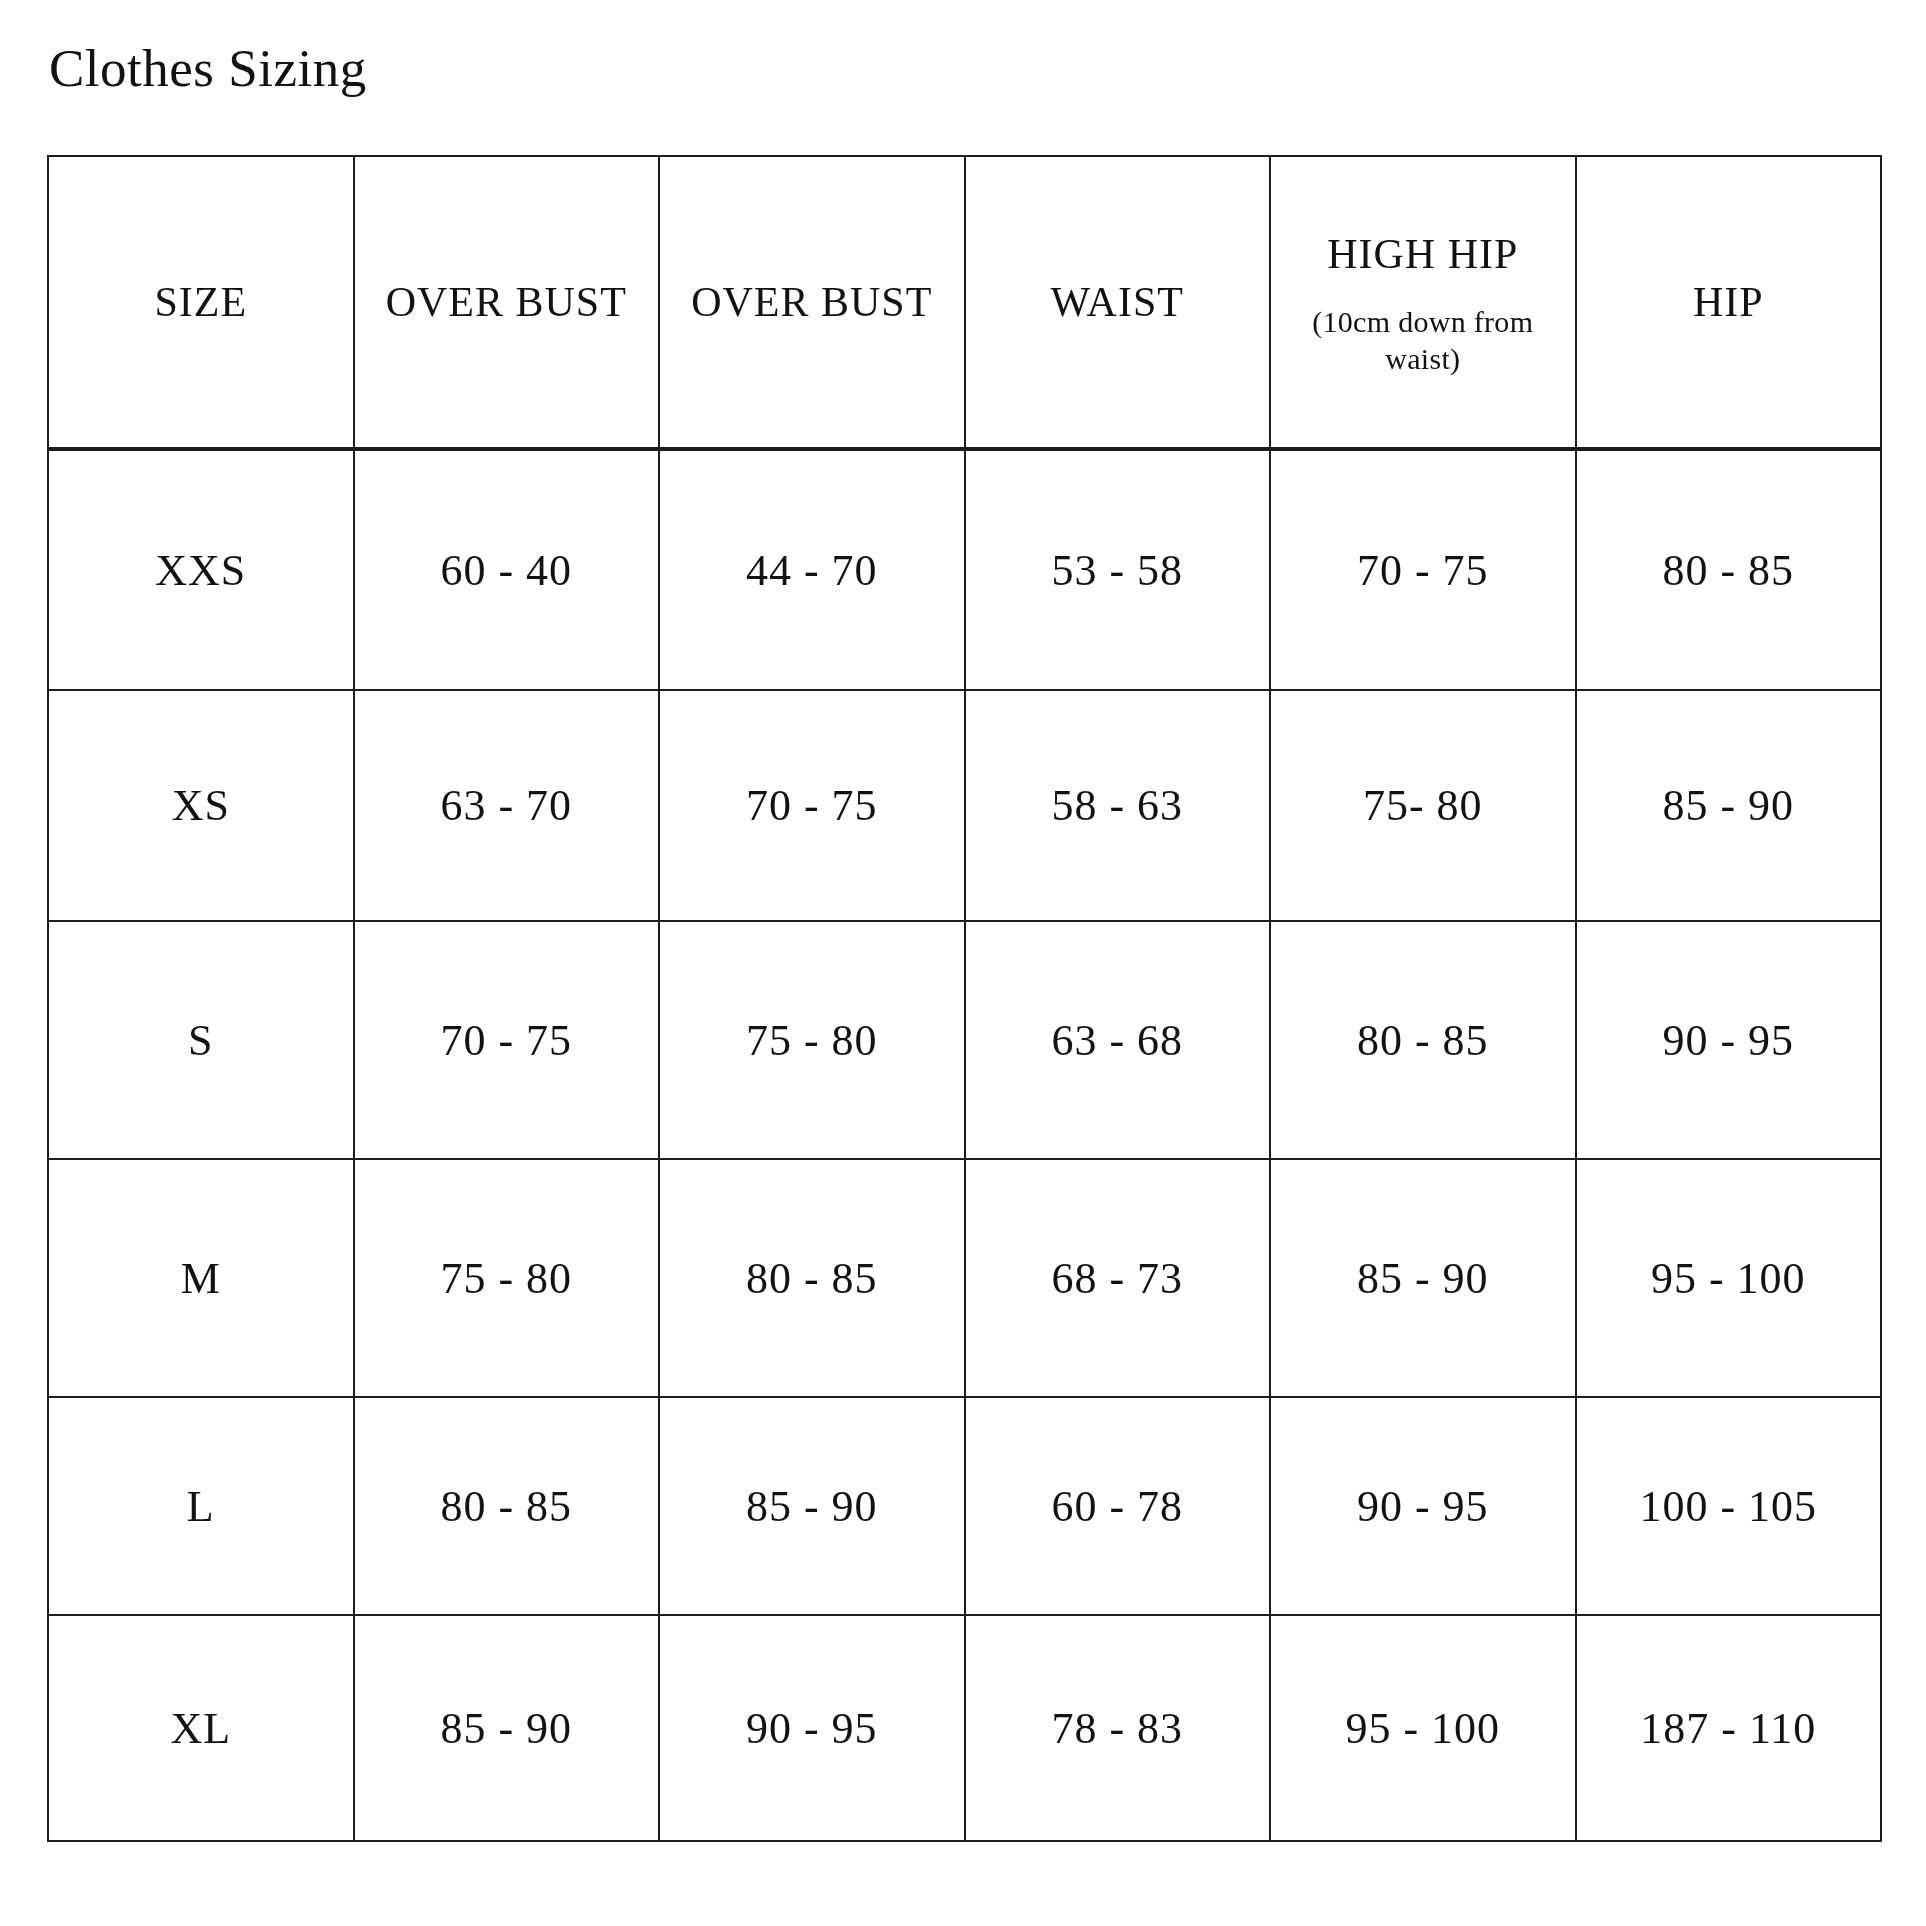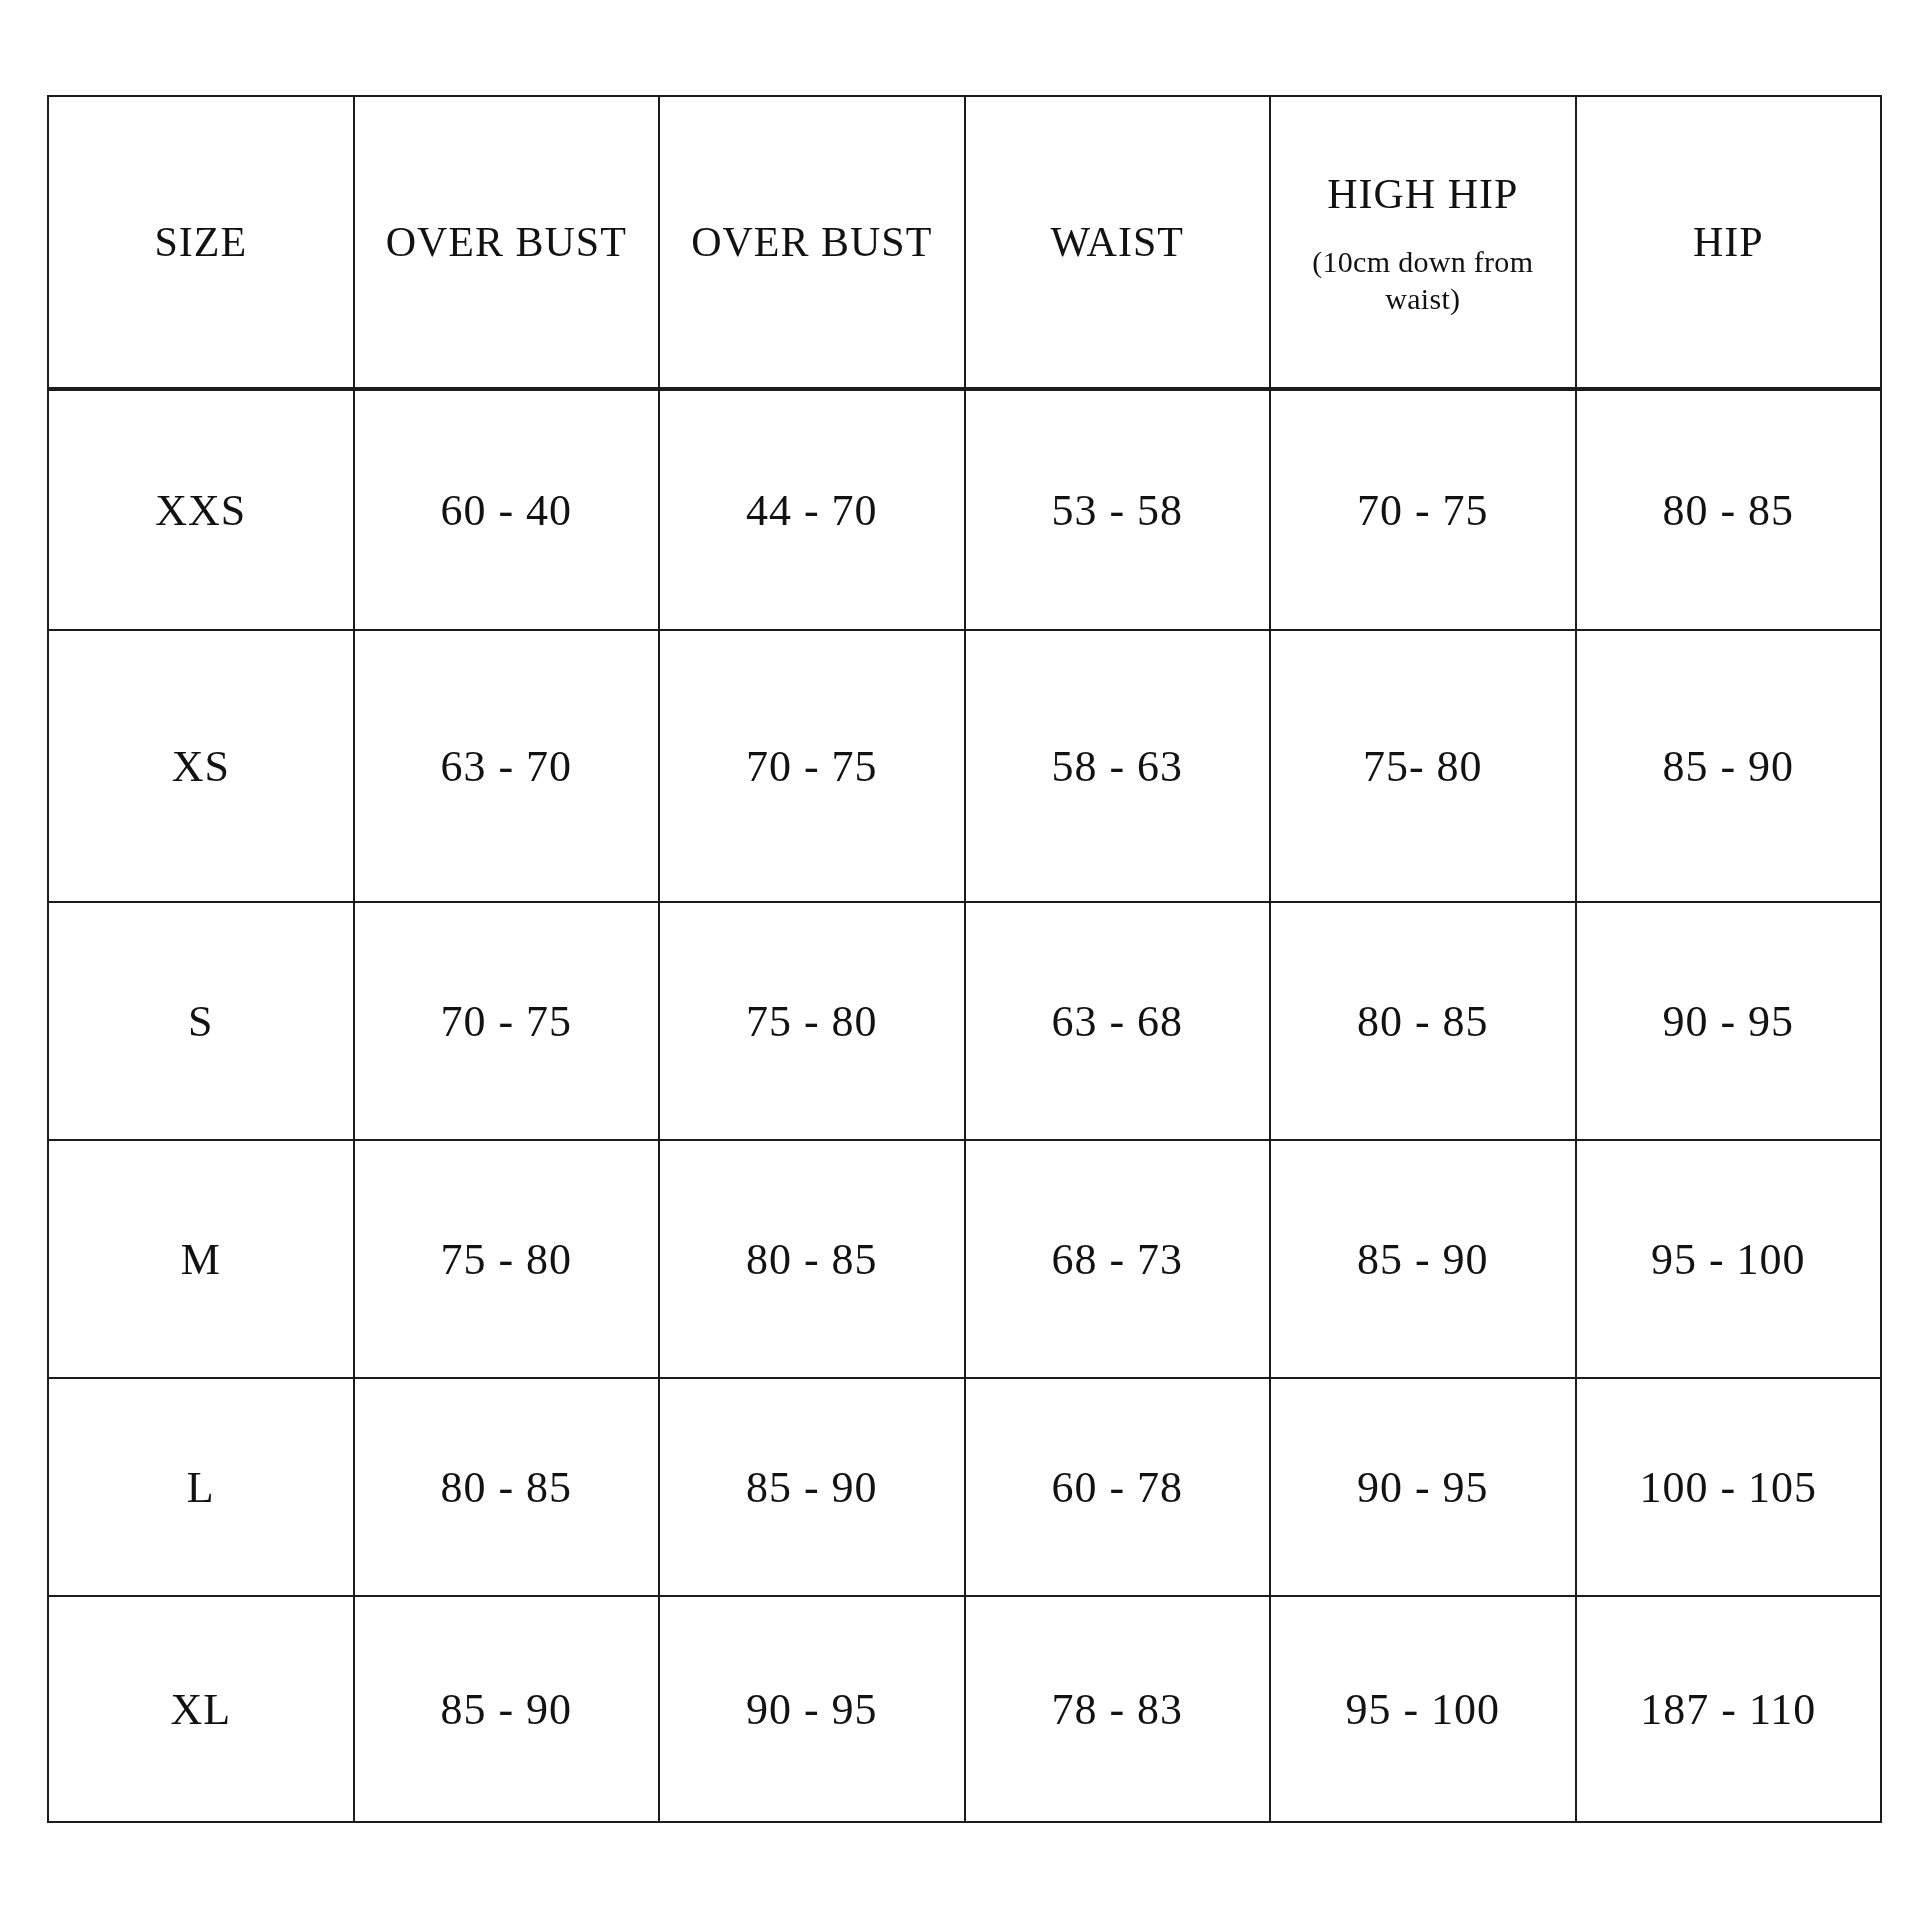--- a/index.html
+++ b/index.html
@@ -56,31 +56,32 @@
     letter-spacing: 0.3px;
     line-height: 1.25;
     margin-top: 20px;
   }
   table.size-table thead th .col-sub:empty { display: none; }
   table.size-table tbody td {
     font-size: 44px;
     letter-spacing: 1px;
   }
   table.size-table tbody tr:nth-child(1) { height: 241px; }
-  table.size-table tbody tr:nth-child(2) { height: 272px; }
+  table.size-table tbody tr:nth-child(2) { height: 231px; }
   table.size-table tbody tr:nth-child(3) { height: 238px; }
   table.size-table tbody tr:nth-child(4) { height: 238px; }
   table.size-table tbody tr:nth-child(5) { height: 218px; }
   table.size-table tbody tr:nth-child(6) { height: 226px; }
 </style>
 </head>
 <body>
 
 <div class="page">
 
+  <h1 class="page-title">Clothes Sizing</h1>
 
   <table class="size-table">
     <colgroup>
       <col>
         <col>
         <col>
         <col>
         <col>
         <col>
     </colgroup>

